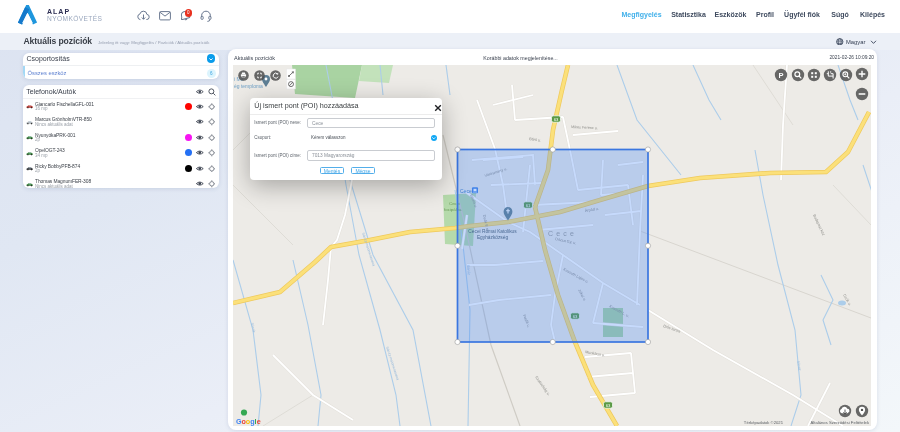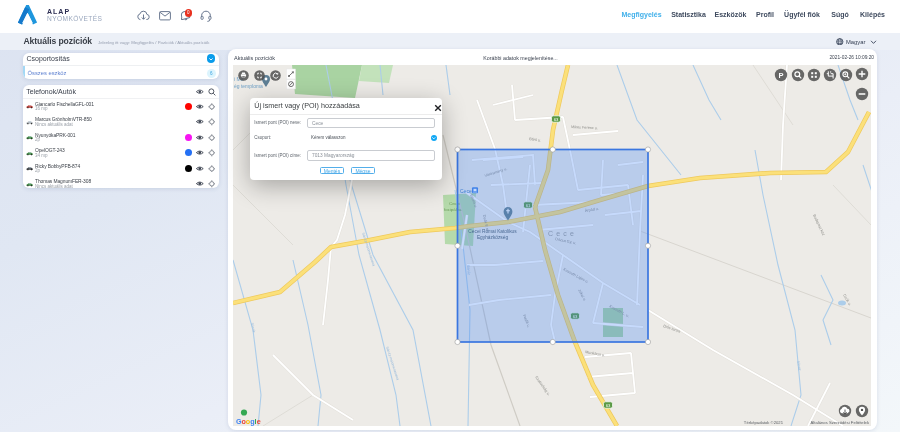--- a/index.html
+++ b/index.html
@@ -403,21 +403,21 @@
 <text x="17.2" y="359" fill="#4285F4">g</text>
 <text x="21.6" y="359" fill="#34A853">l</text>
 <text x="23.7" y="359" fill="#EA4335">e</text>
 </g>
 <text x="550" y="358.5" text-anchor="end" font-size="4.2px" fill="#5a5e63" font-family="Liberation Sans,sans-serif">Térképadatok ©2021</text>
 <text x="636" y="358.5" text-anchor="end" font-size="4.2px" fill="#5a5e63" font-family="Liberation Sans,sans-serif">Általános Szerződési Feltételek</text>
 </svg>
 </div>
 
 <div class="modal">
-  <div class="abs" style="left:4.3px;top:3.9px;font-size:7.2px;color:#3c4043;">Új ismert vagy (POI) hozzáadása</div>
+  <div class="abs" style="left:4.3px;top:3.9px;font-size:7.2px;color:#3c4043;">Új ismert pont (POI) hozzáadása</div>
   <svg class="abs" style="left:183.5px;top:6px" width="8" height="8" viewBox="0 0 8 8">
     <path d="M1.2 1.2 L6.8 6.8 M6.8 1.2 L1.2 6.8" stroke="#202124" stroke-width="1.4"></path>
   </svg>
   <div class="abs" style="left:0;top:16.6px;width:192px;border-top:1px solid #ececec;"></div>
   <div class="mlabel" style="left:4.3px;top:23px;">Ismert pont (POI) neve:</div>
   <div class="minput" style="top:20px;">Cece</div>
   <div class="mlabel" style="left:4.3px;top:38.2px;">Csoport:</div>
   <div class="mlabel" style="left:61px;top:38.2px;color:#4a5058;">Kérem válasszon</div>
   <div class="abs" style="left:180.7px;top:37.2px;width:6.6px;height:6.6px;border-radius:50%;background:#0fa7f5;"></div>
   <svg class="abs" style="left:182.2px;top:39.5px" width="3.6" height="2.6" viewBox="0 0 3.6 2.6">

